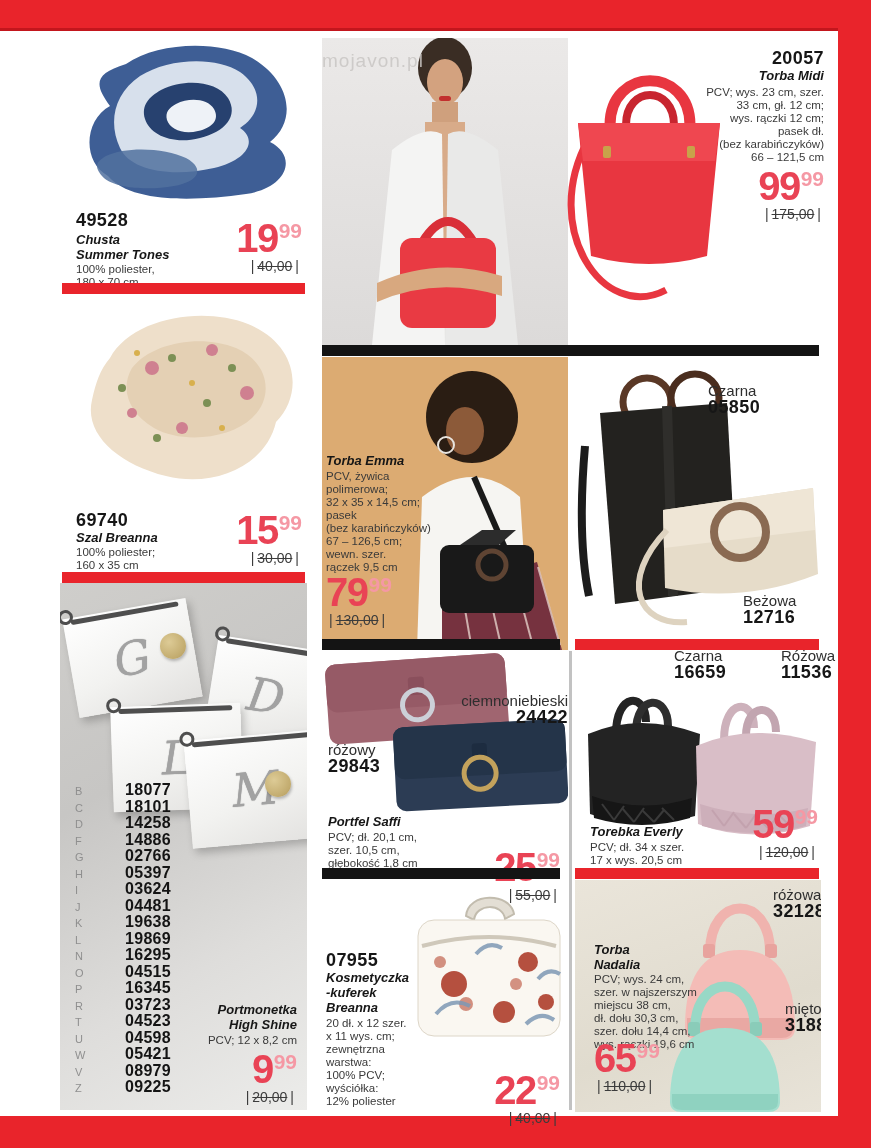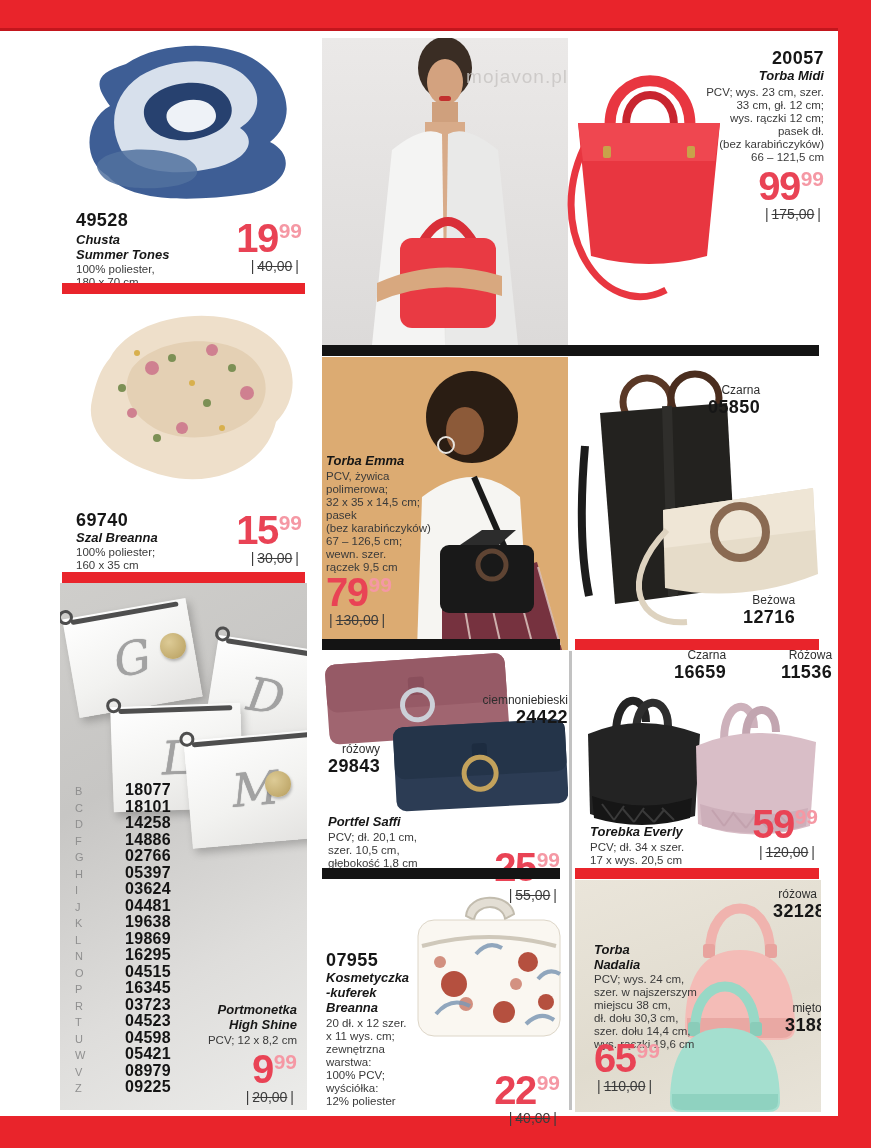--- a/index.html
+++ b/index.html
@@ -13,21 +13,21 @@
   .pagenum{font-size:15px;color:#3a3a3a;}
   
   .divider{height:11px;}
   .red{background:#e9242b;}
   .blackbar{background:#141414;}
   .vsep{width:3px;background:#8f8f8f;opacity:.55;}
   
   .pcode{font-size:18px;font-weight:bold;color:#161616;letter-spacing:.4px;line-height:20px;}
   .nm{font-size:13px;font-weight:bold;color:#161616;line-height:15px;font-style:italic;}
   .dt{font-size:11.5px;color:#3a3a3a;line-height:13px;}
-  .lbl{font-size:12px;color:#2e2e2e;line-height:13px;text-align:right;}
+  .lbl{font-size:15px;color:#2e2e2e;line-height:13px;}
   .ra{text-align:right;}
   .price{display:flex;align-items:flex-start;color:#e94355;font-weight:bold;line-height:.8;}
   .price .pi{font-size:40px;letter-spacing:-1.5px;}
   .price .pd{font-size:21px;margin-top:1px;margin-left:1px;color:#f598a4;}
   .price.end{justify-content:flex-end;}
   .old{font-size:14px;color:#3c3c3c;margin-top:4px;}
   .old .bar{margin:0 3px;color:#3c3c3c;}
   .old s{text-decoration:line-through;}
   
   .pouchblock{background:linear-gradient(150deg,#cfcecb 0%,#c7c6c4 35%,#dedddb 70%,#ececea 100%);overflow:hidden;}
@@ -266,21 +266,21 @@
       <ellipse cx="123" cy="44" rx="18" ry="23" fill="#d3a27f"></ellipse>
       <rect x="117" y="58" width="12" height="5" rx="2.5" fill="#c2302e"></rect>
       <rect x="110" y="64" width="26" height="28" fill="#cfa07d"></rect>
       <rect x="103" y="84" width="40" height="125" fill="#d8ab89"></rect>
       <path d="M70 112 Q102 86 120 96 L123 307 L50 307 Z" fill="#f4f4f3"></path>
       <path d="M176 112 Q144 86 126 96 L123 307 L196 307 Z" fill="#e9e9e8"></path>
       <path d="M100 205 Q126 162 152 205" stroke="#d92f38" stroke-width="9" fill="none"></path>
       <rect x="78" y="200" width="96" height="90" rx="12" fill="#e93a43"></rect>
       <path d="M55 245 Q115 218 180 238 L180 258 Q115 238 55 264 Z" fill="#d8a87f"></path>
     </svg>
-    <div class="abs wm" style="left:0;top:28px;width:246px;text-align:right;">mojavon.pl</div>
+    <div class="abs wm" style="left:0;top:12px;width:246px;text-align:left;">mojavon.pl</div>
   </div>
 
   <div class="abs divider blackbar" style="left:322px;top:345px;width:497px;"></div>
 
   <div class="abs" style="left:322px;top:357px;width:246px;height:293px;overflow:hidden;">
     <svg width="246" height="293" viewBox="0 0 246 293">
       <rect width="246" height="293" fill="#dcab72"></rect>
       <circle cx="150" cy="60" r="46" fill="#2a1d13"></circle>
       <ellipse cx="143" cy="74" rx="19" ry="24" fill="#8c5a39"></ellipse>
       <circle cx="124" cy="88" r="8" fill="none" stroke="#e8e4de" stroke-width="2"></circle>

